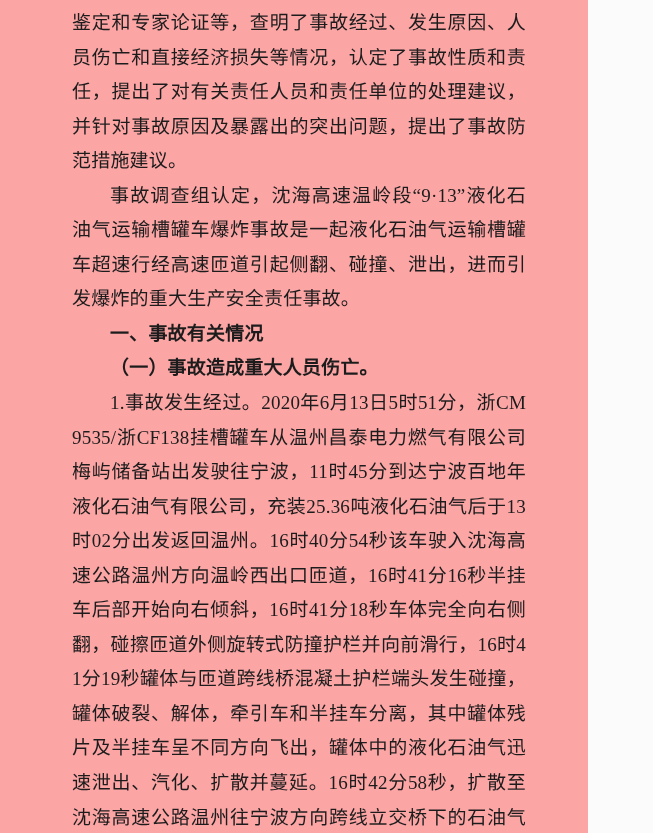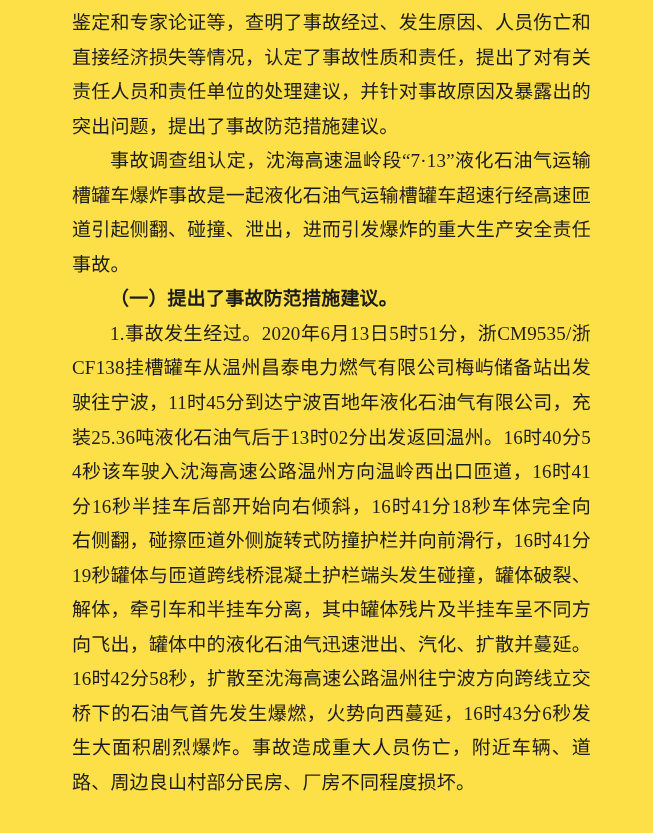--- a/index.html
+++ b/index.html
@@ -9,24 +9,24 @@
   body {
     width: 653px;
     height: 833px;
     overflow: hidden;
     background: #fbfbfb;
     font-family: "Liberation Serif", "DejaVu Serif", serif;
     color: #1c1c1c;
   }
   .doc-page {
     box-sizing: border-box;
-    width: 653px;
+    width: 588px;
     height: 833px;
     padding: 6px 62px 0 72px;
-    background: #fde047;
+    background: #fca5a5;
   }
   .doc-page p {
     margin: 0;
     font-size: 19px;
     line-height: 34.55px;
     text-align: justify;
     text-justify: inter-ideograph;
     letter-spacing: 0.2px;
     word-break: break-all;
   }
@@ -45,20 +45,21 @@
     font-weight: normal;
   }
 </style>
 </head>
 <body>
 
 <div class="doc-page">
 
   <p>鉴定和专家论证等，查明了事故经过、发生原因、人员伤亡和直接经济损失等情况，认定了事故性质和责任，提出了对有关责任人员和责任单位的处理建议，并针对事故原因及暴露出的突出问题，提出了事故防范措施建议。</p>
 
-  <p class="indent-2em">事故调查组认定，沈海高速温岭段“7·13”液化石油气运输槽罐车爆炸事故是一起液化石油气运输槽罐车超速行经高速匝道引起侧翻、碰撞、泄出，进而引发爆炸的重大生产安全责任事故。</p>
+  <p class="indent-2em">事故调查组认定，沈海高速温岭段“9·13”液化石油气运输槽罐车爆炸事故是一起液化石油气运输槽罐车超速行经高速匝道引起侧翻、碰撞、泄出，进而引发爆炸的重大生产安全责任事故。</p>
 
+  <p class="indent-2em heading-1">一、事故有关情况</p>
 
-  <p class="indent-2em heading-2">（一）提出了事故防范措施建议。</p>
+  <p class="indent-2em heading-2">（一）事故造成重大人员伤亡。</p>
 
   <p class="indent-2em"><span class="lead-bold">1.事故发生经过。</span><span>2020年6月13日5时51分，浙CM9535/浙CF138挂槽罐车从温州昌泰电力燃气有限公司梅屿储备站出发驶往宁波，11时45分到达宁波百地年液化石油气有限公司，充装25.36吨液化石油气后于13时02分出发返回温州。16时40分54秒该车驶入沈海高速公路温州方向温岭西出口匝道，16时41分16秒半挂车后部开始向右倾斜，16时41分18秒车体完全向右侧翻，碰擦匝道外侧旋转式防撞护栏并向前滑行，16时41分19秒罐体与匝道跨线桥混凝土护栏端头发生碰撞，罐体破裂、解体，牵引车和半挂车分离，其中罐体残片及半挂车呈不同方向飞出，罐体中的液化石油气迅速泄出、汽化、扩散并蔓延。16时42分58秒，扩散至沈海高速公路温州往宁波方向跨线立交桥下的石油气首先发生爆燃，火势向西蔓延，16时43分6秒发生大面积剧烈爆炸。事故造成重大人员伤亡，附近车辆、道路、周边良山村部分民房、厂房不同程度损坏。</span></p>
 
 </div>
 
 </body></html>

